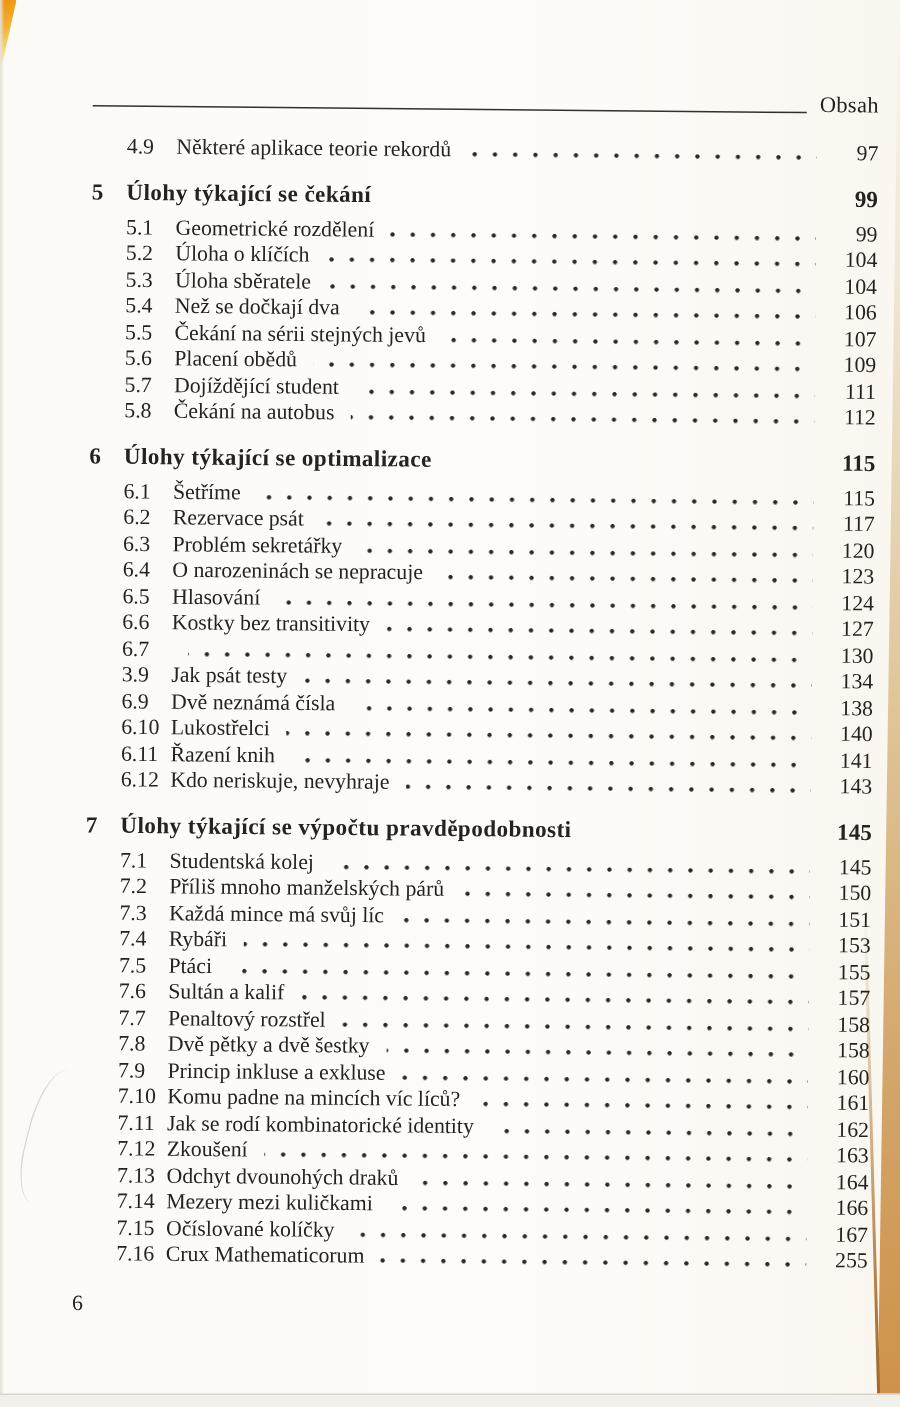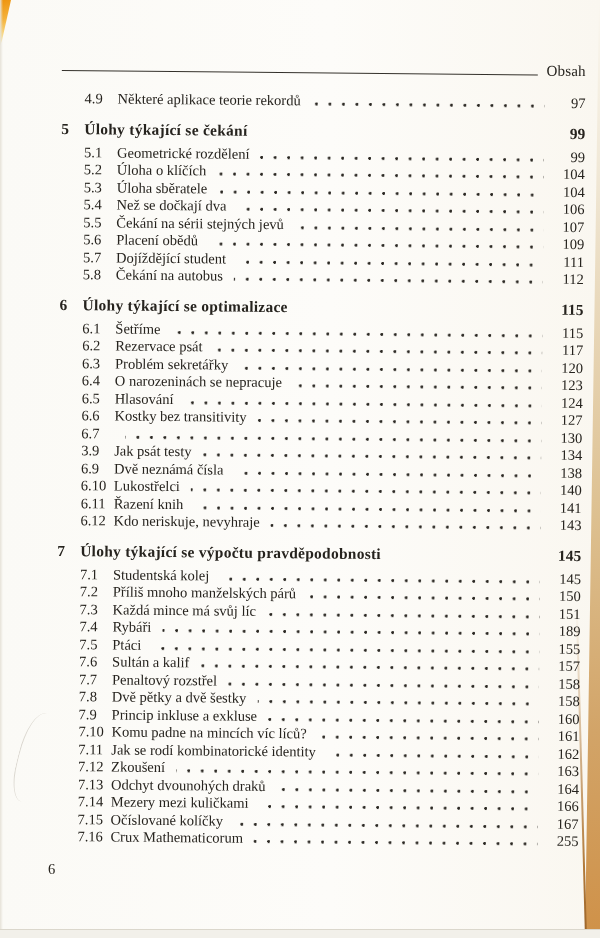--- a/index.html
+++ b/index.html
@@ -336,21 +336,21 @@
           <div class="toc-row entry-indent">
     <span class="row-num">7.3</span>
     <span class="row-title">Každá mince má svůj líc</span>
     <span class="dot-leader"></span>
     <span class="row-page">151</span>
   </div>
           <div class="toc-row entry-indent">
     <span class="row-num">7.4</span>
     <span class="row-title">Rybáři</span>
     <span class="dot-leader"></span>
-    <span class="row-page">189</span>
+    <span class="row-page">153</span>
   </div>
           <div class="toc-row entry-indent">
     <span class="row-num">7.5</span>
     <span class="row-title">Ptáci</span>
     <span class="dot-leader"></span>
     <span class="row-page">155</span>
   </div>
           <div class="toc-row entry-indent">
     <span class="row-num">7.6</span>
     <span class="row-title">Sultán a kalif</span>

